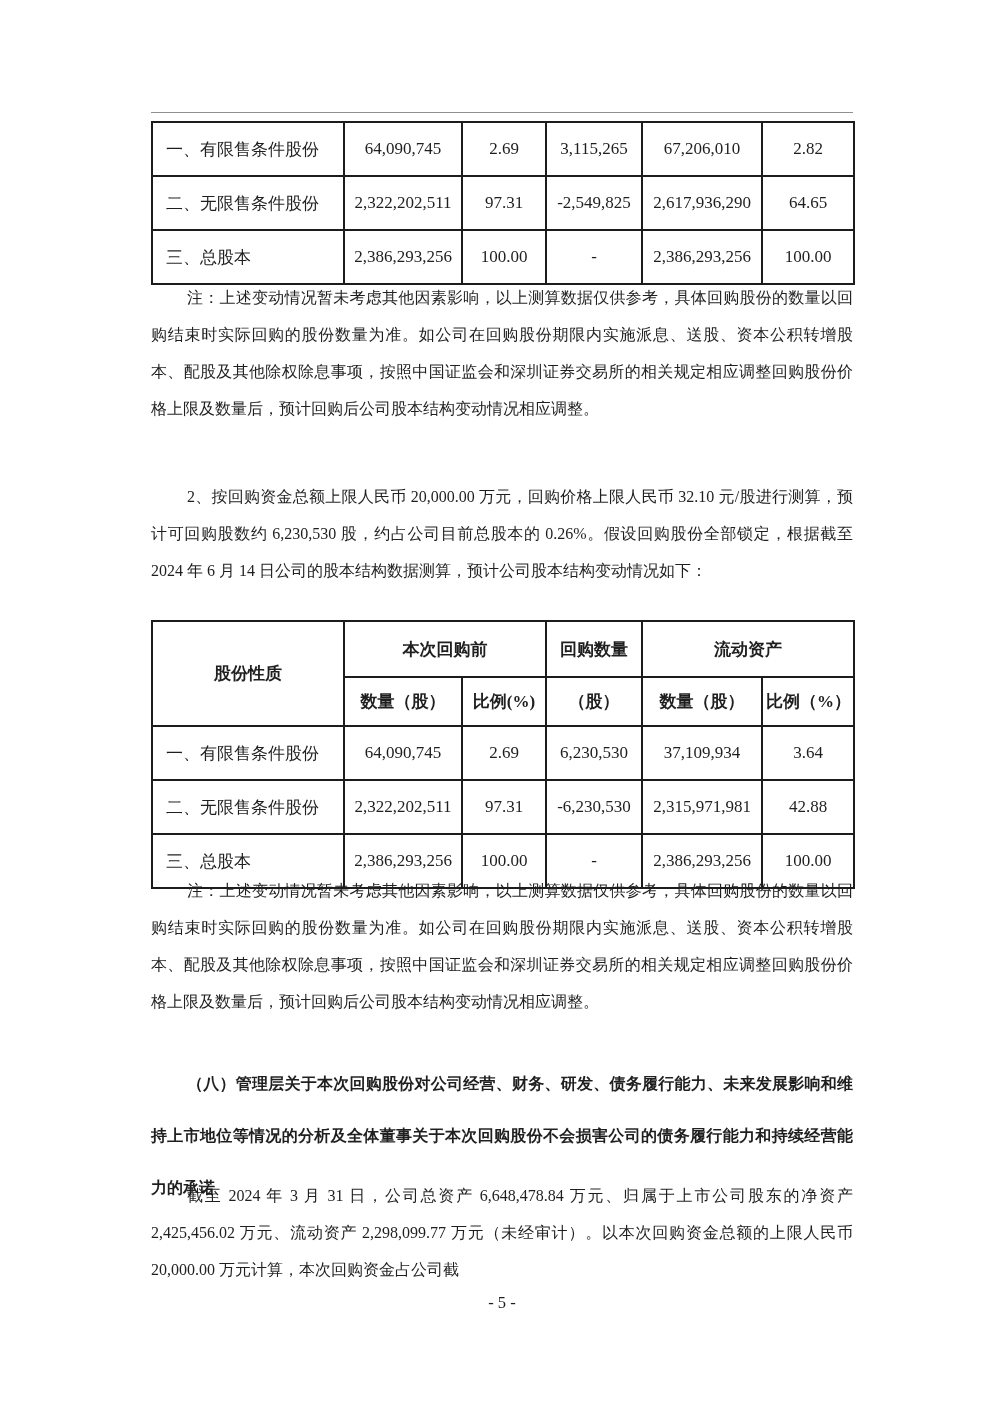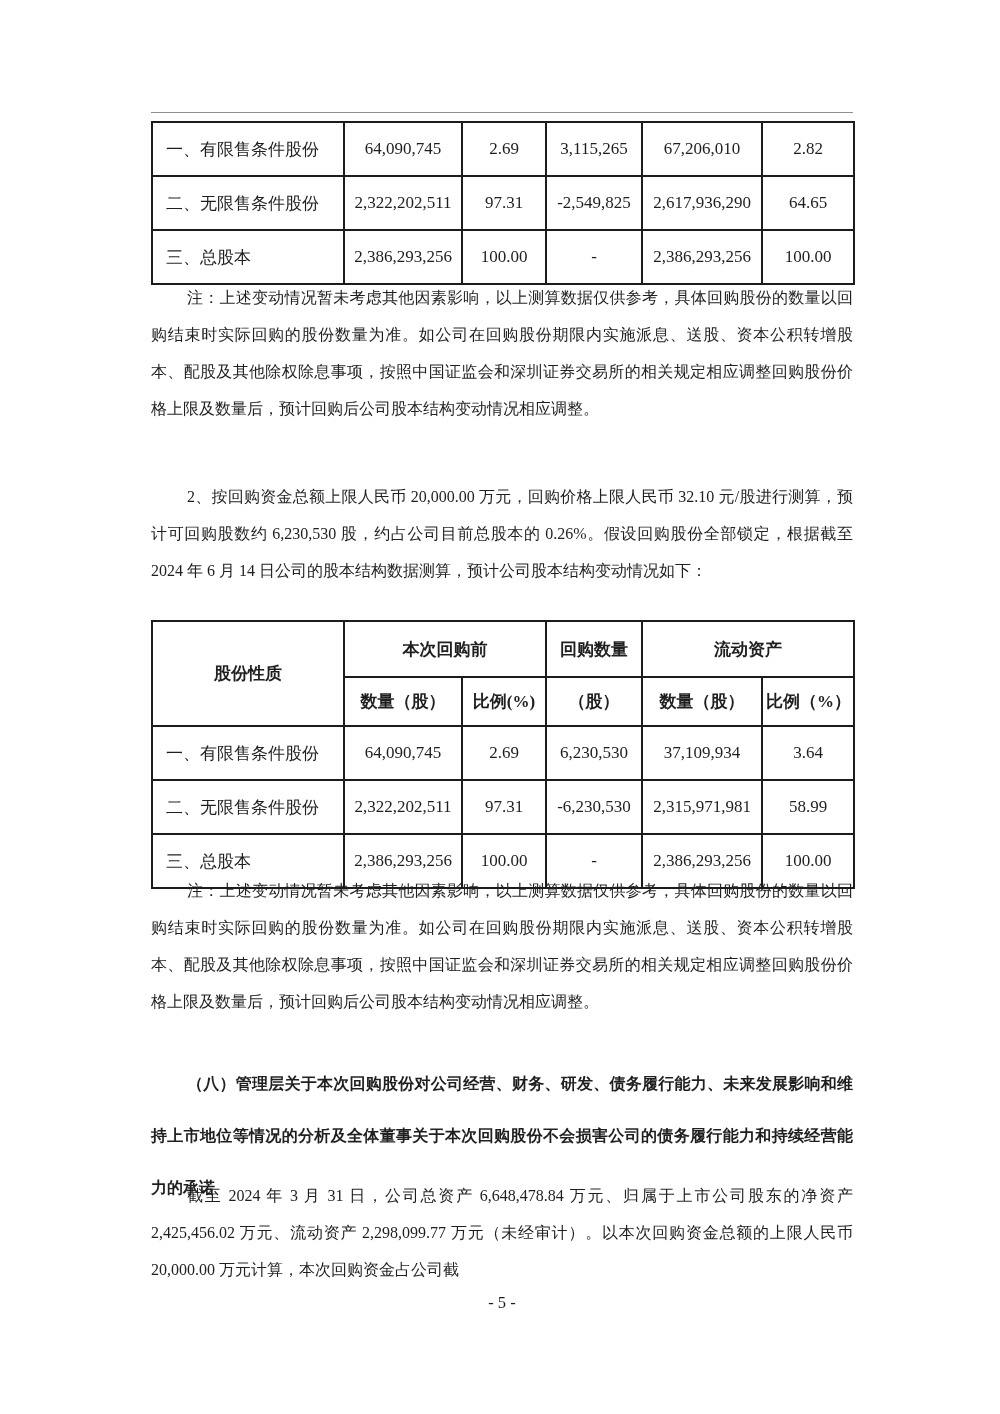--- a/index.html
+++ b/index.html
@@ -131,21 +131,21 @@
           <td>6,230,530</td>
           <td>37,109,934</td>
           <td>3.64</td>
         </tr>
         <tr class="t2-row">
           <td class="label">二、无限售条件股份</td>
           <td>2,322,202,511</td>
           <td>97.31</td>
           <td>-6,230,530</td>
           <td>2,315,971,981</td>
-          <td>58.99</td>
+          <td>42.88</td>
         </tr>
         <tr class="t2-row">
           <td class="label">三、总股本</td>
           <td>2,386,293,256</td>
           <td>100.00</td>
           <td>-</td>
           <td>2,386,293,256</td>
           <td>100.00</td>
         </tr>
       </tbody>

